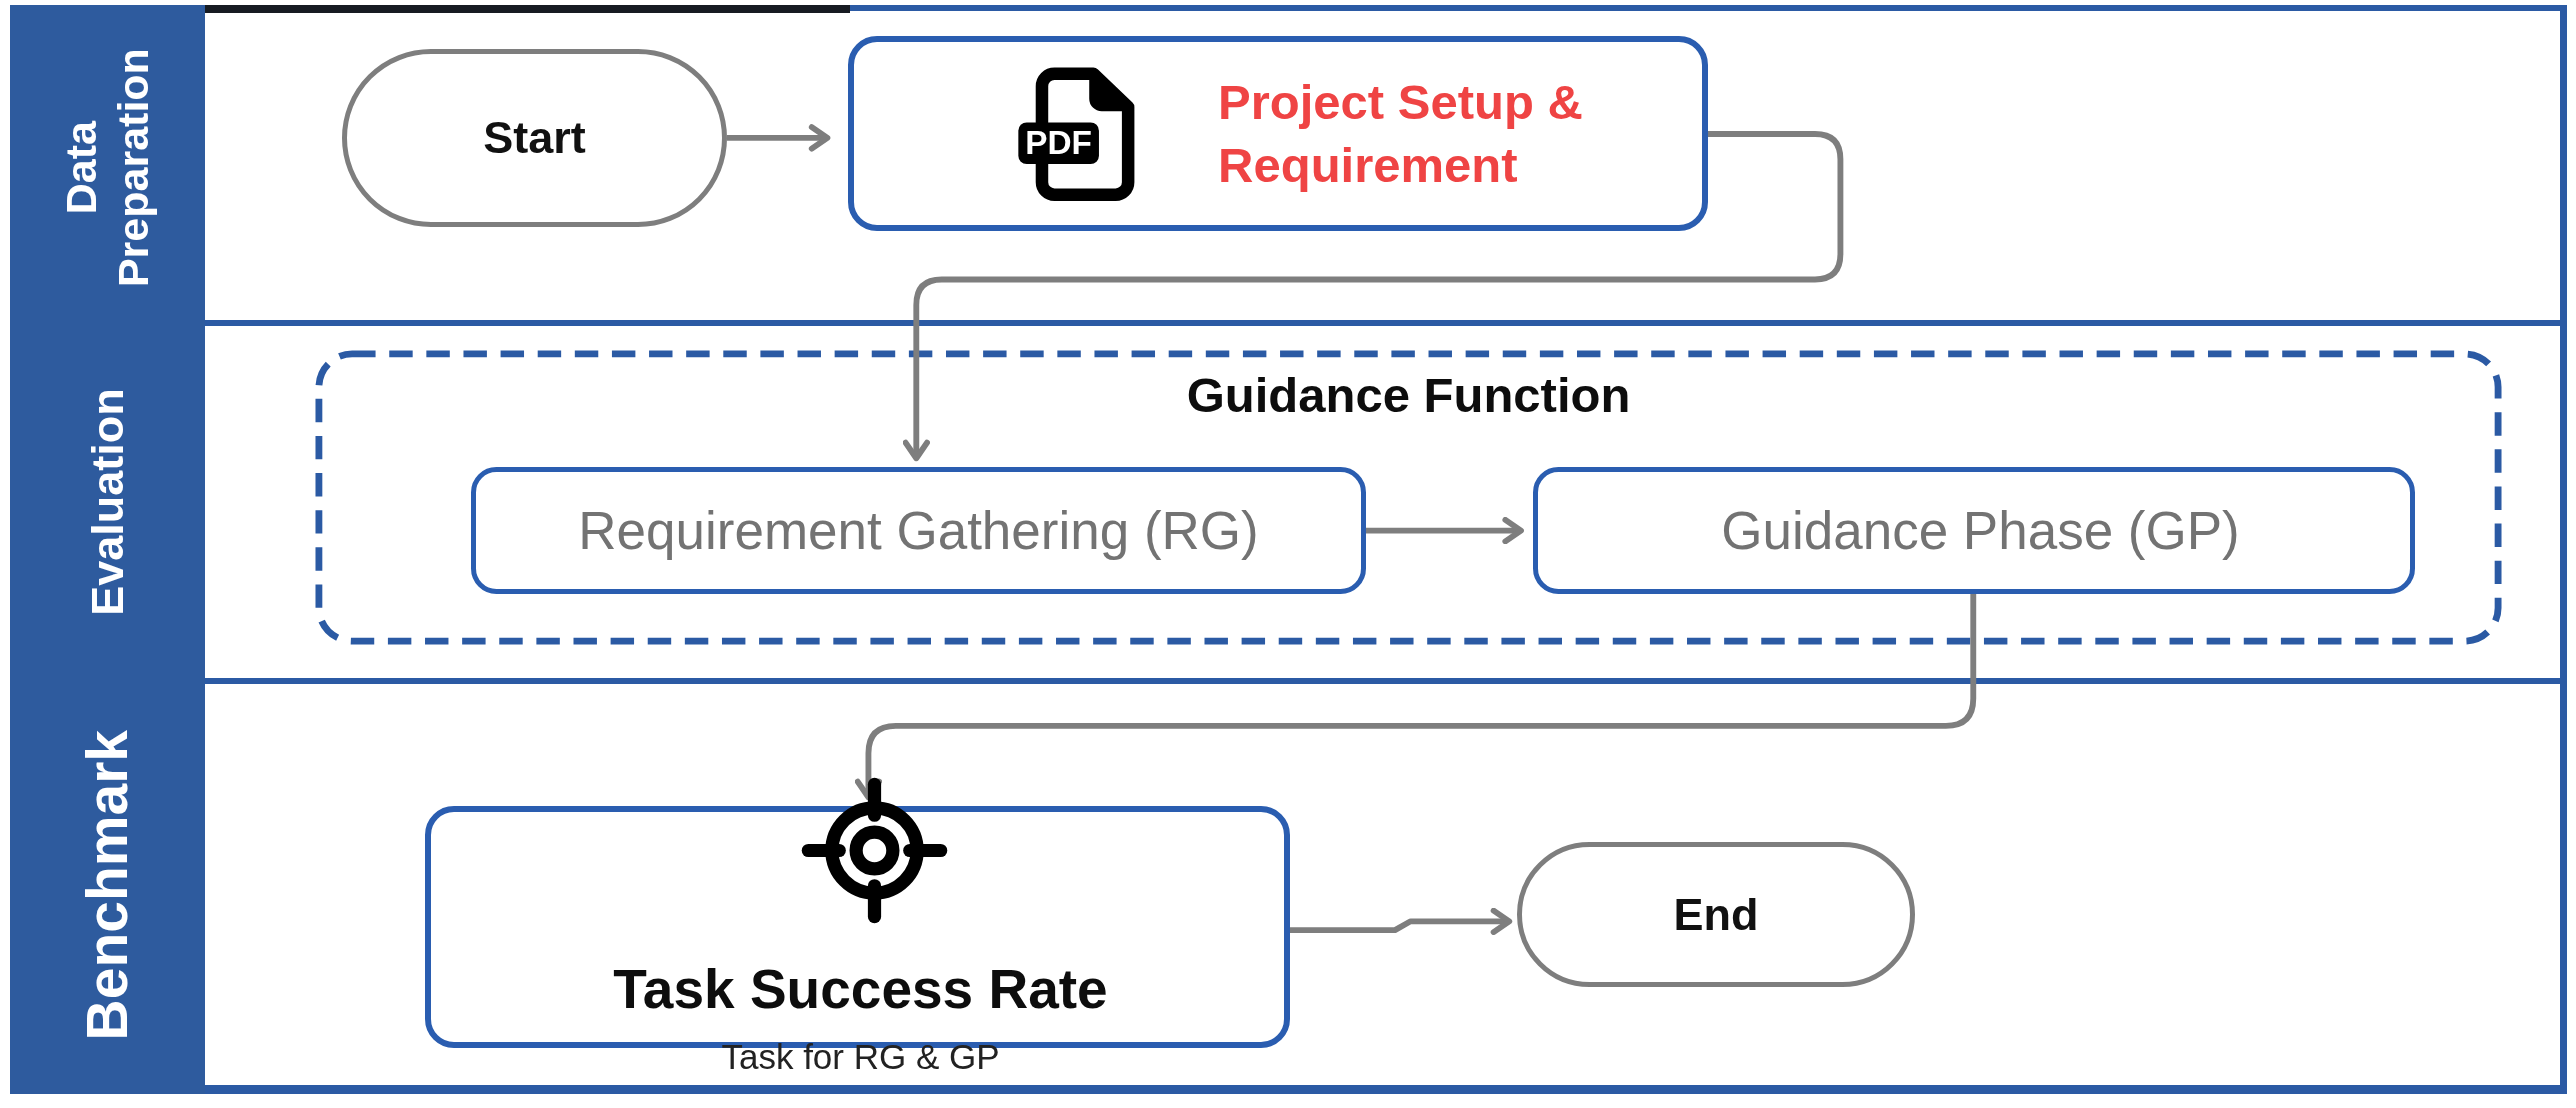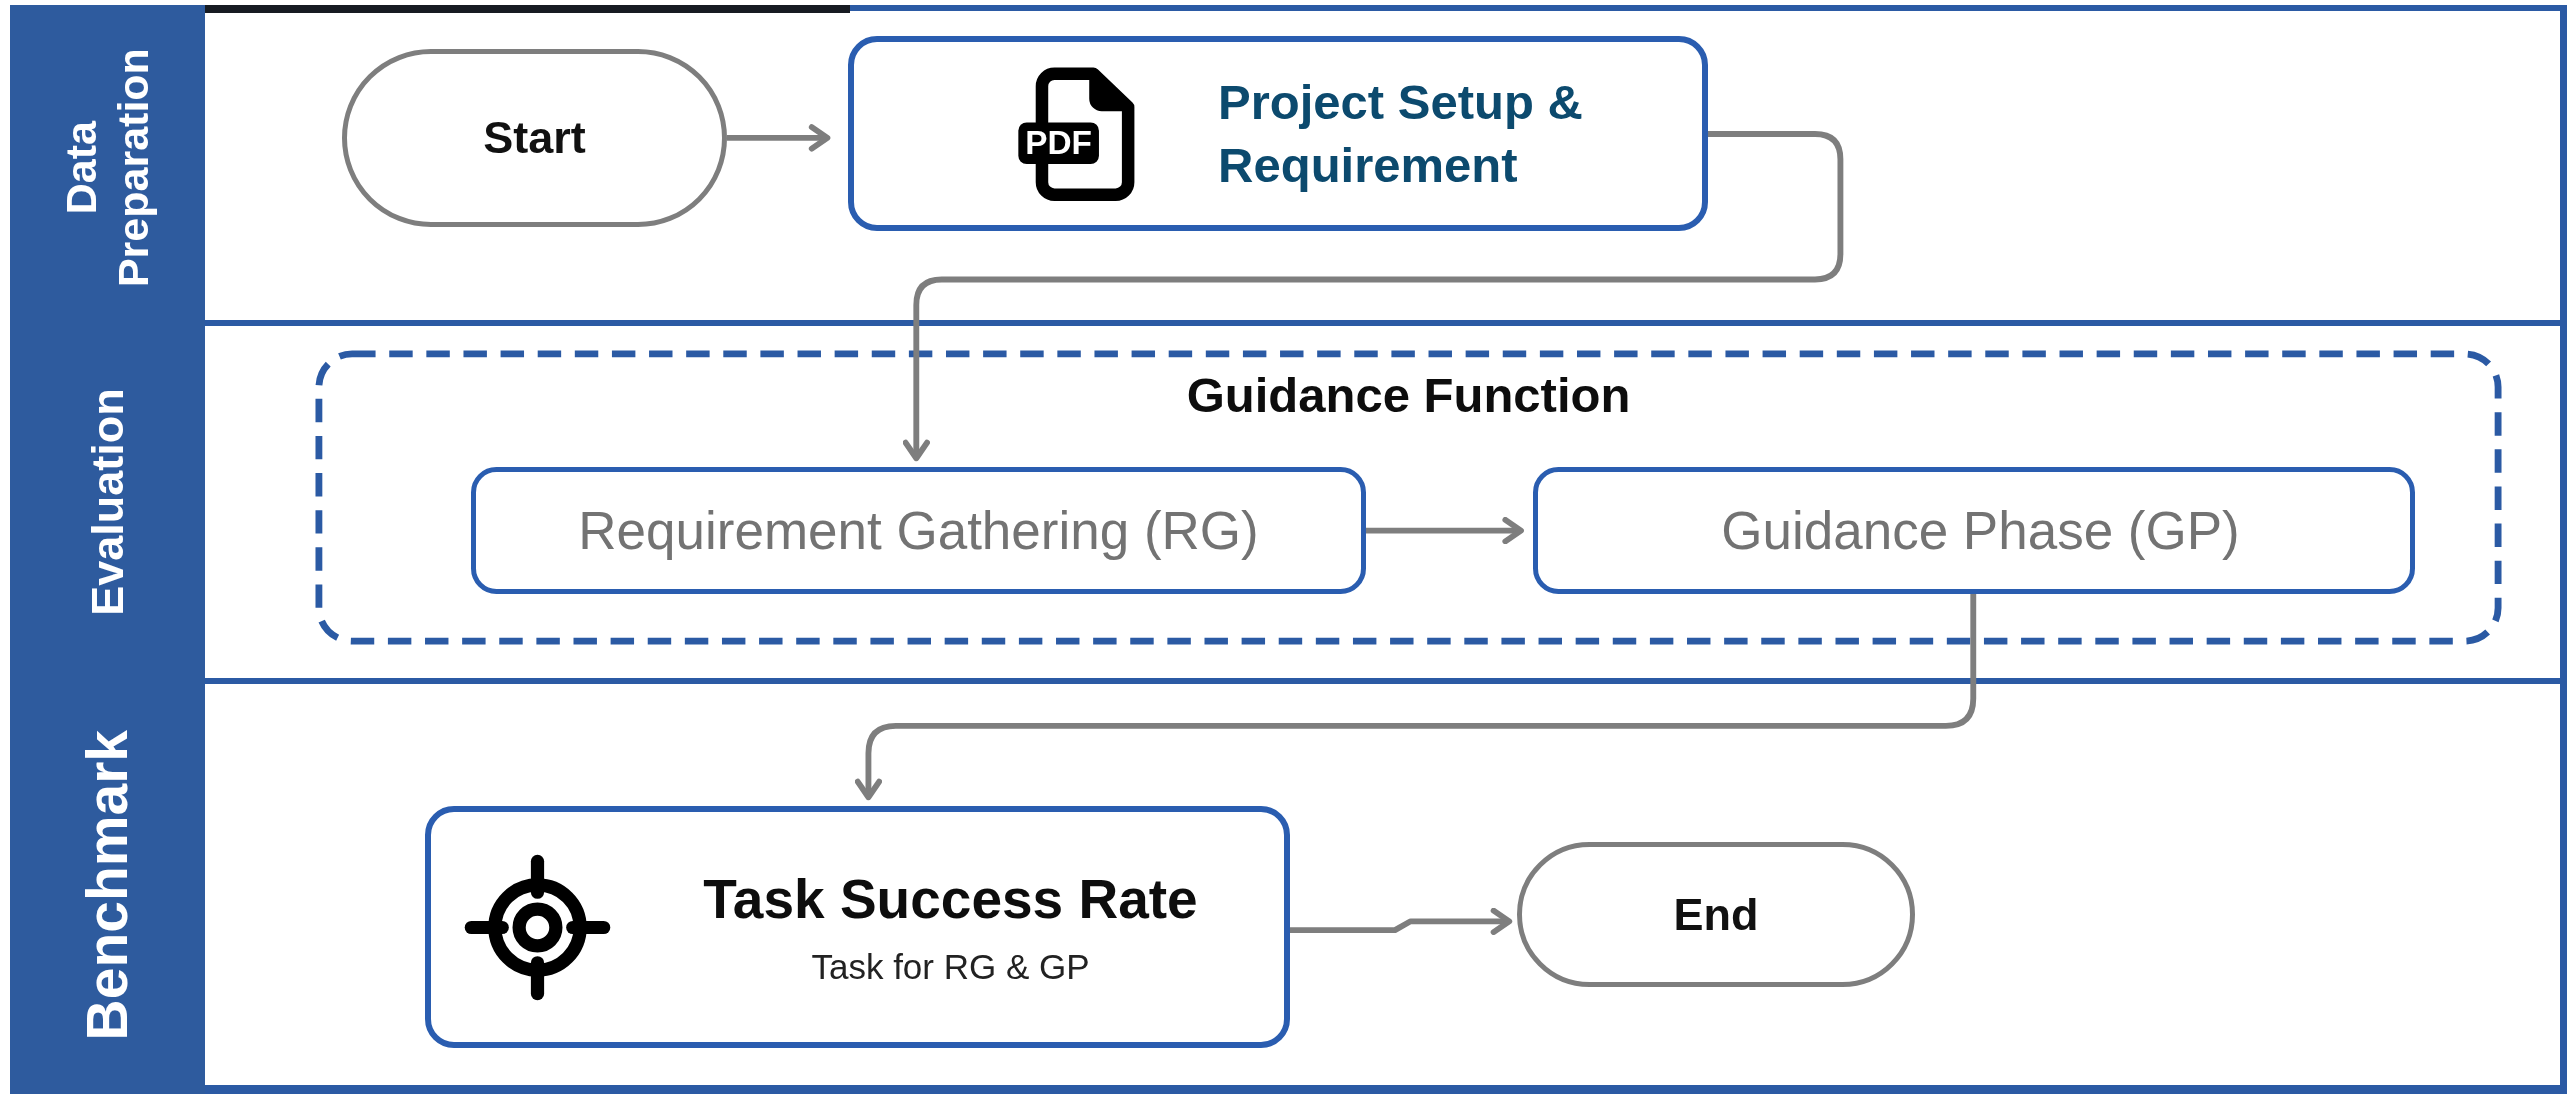--- a/index.html
+++ b/index.html
@@ -38,26 +38,26 @@
 
   
   .node{position:absolute;background:#ffffff;box-sizing:border-box;display:flex;
         align-items:center;justify-content:center;z-index:3;}
   .n-start{left:342px;top:49px;width:385px;height:178px;border:5.9px solid #7E7E7E;
            border-radius:90px;font-size:45px;font-weight:bold;}
   .n-end{left:1517px;top:842px;width:398px;height:145px;border:5.9px solid #7E7E7E;
          border-radius:86px;font-size:45px;font-weight:bold;}
   .n-psr{left:848px;top:36px;width:860px;height:195px;border:6.8px solid #2A5DB0;
          border-radius:29px;justify-content:center;padding-left:37px;gap:41px;}
-  .psr-text{font-size:49px;font-weight:bold;line-height:1.28;color:#0c4a6e;margin-left:28px;}
+  .psr-text{font-size:49px;font-weight:bold;line-height:1.28;color:#ef4444;margin-left:28px;}
   .n-proc{border:5.9px solid #2A5DB0;border-radius:25.4px;font-size:53px;color:#737373;}
   .n-rg{left:471px;top:467px;width:895px;height:127px;}
   .n-gp{left:1533px;top:467px;width:882px;height:127px;padding-left:13px;}
   .n-tsr{left:425px;top:806px;width:865px;height:242px;border:6.8px solid #2A5DB0;
-         border-radius:29px;justify-content:center;padding-left:33px;gap:33px;}
+         border-radius:29px;justify-content:center;padding-left:33px;gap:33px;flex-direction:column;}
   .tsr-text{flex:1;display:flex;flex-direction:column;align-items:center;gap:15.6px;padding-right:27px;}
   .tsr-title{font-size:55px;font-weight:bold;color:#0d0d0d;}
   .tsr-sub{font-size:35px;color:#222222;}
   .icon-box{flex:0 0 auto;display:flex;align-items:center;justify-content:center;}
 </style>
 </head>
 <body>
 
 <div class="stage">
 

